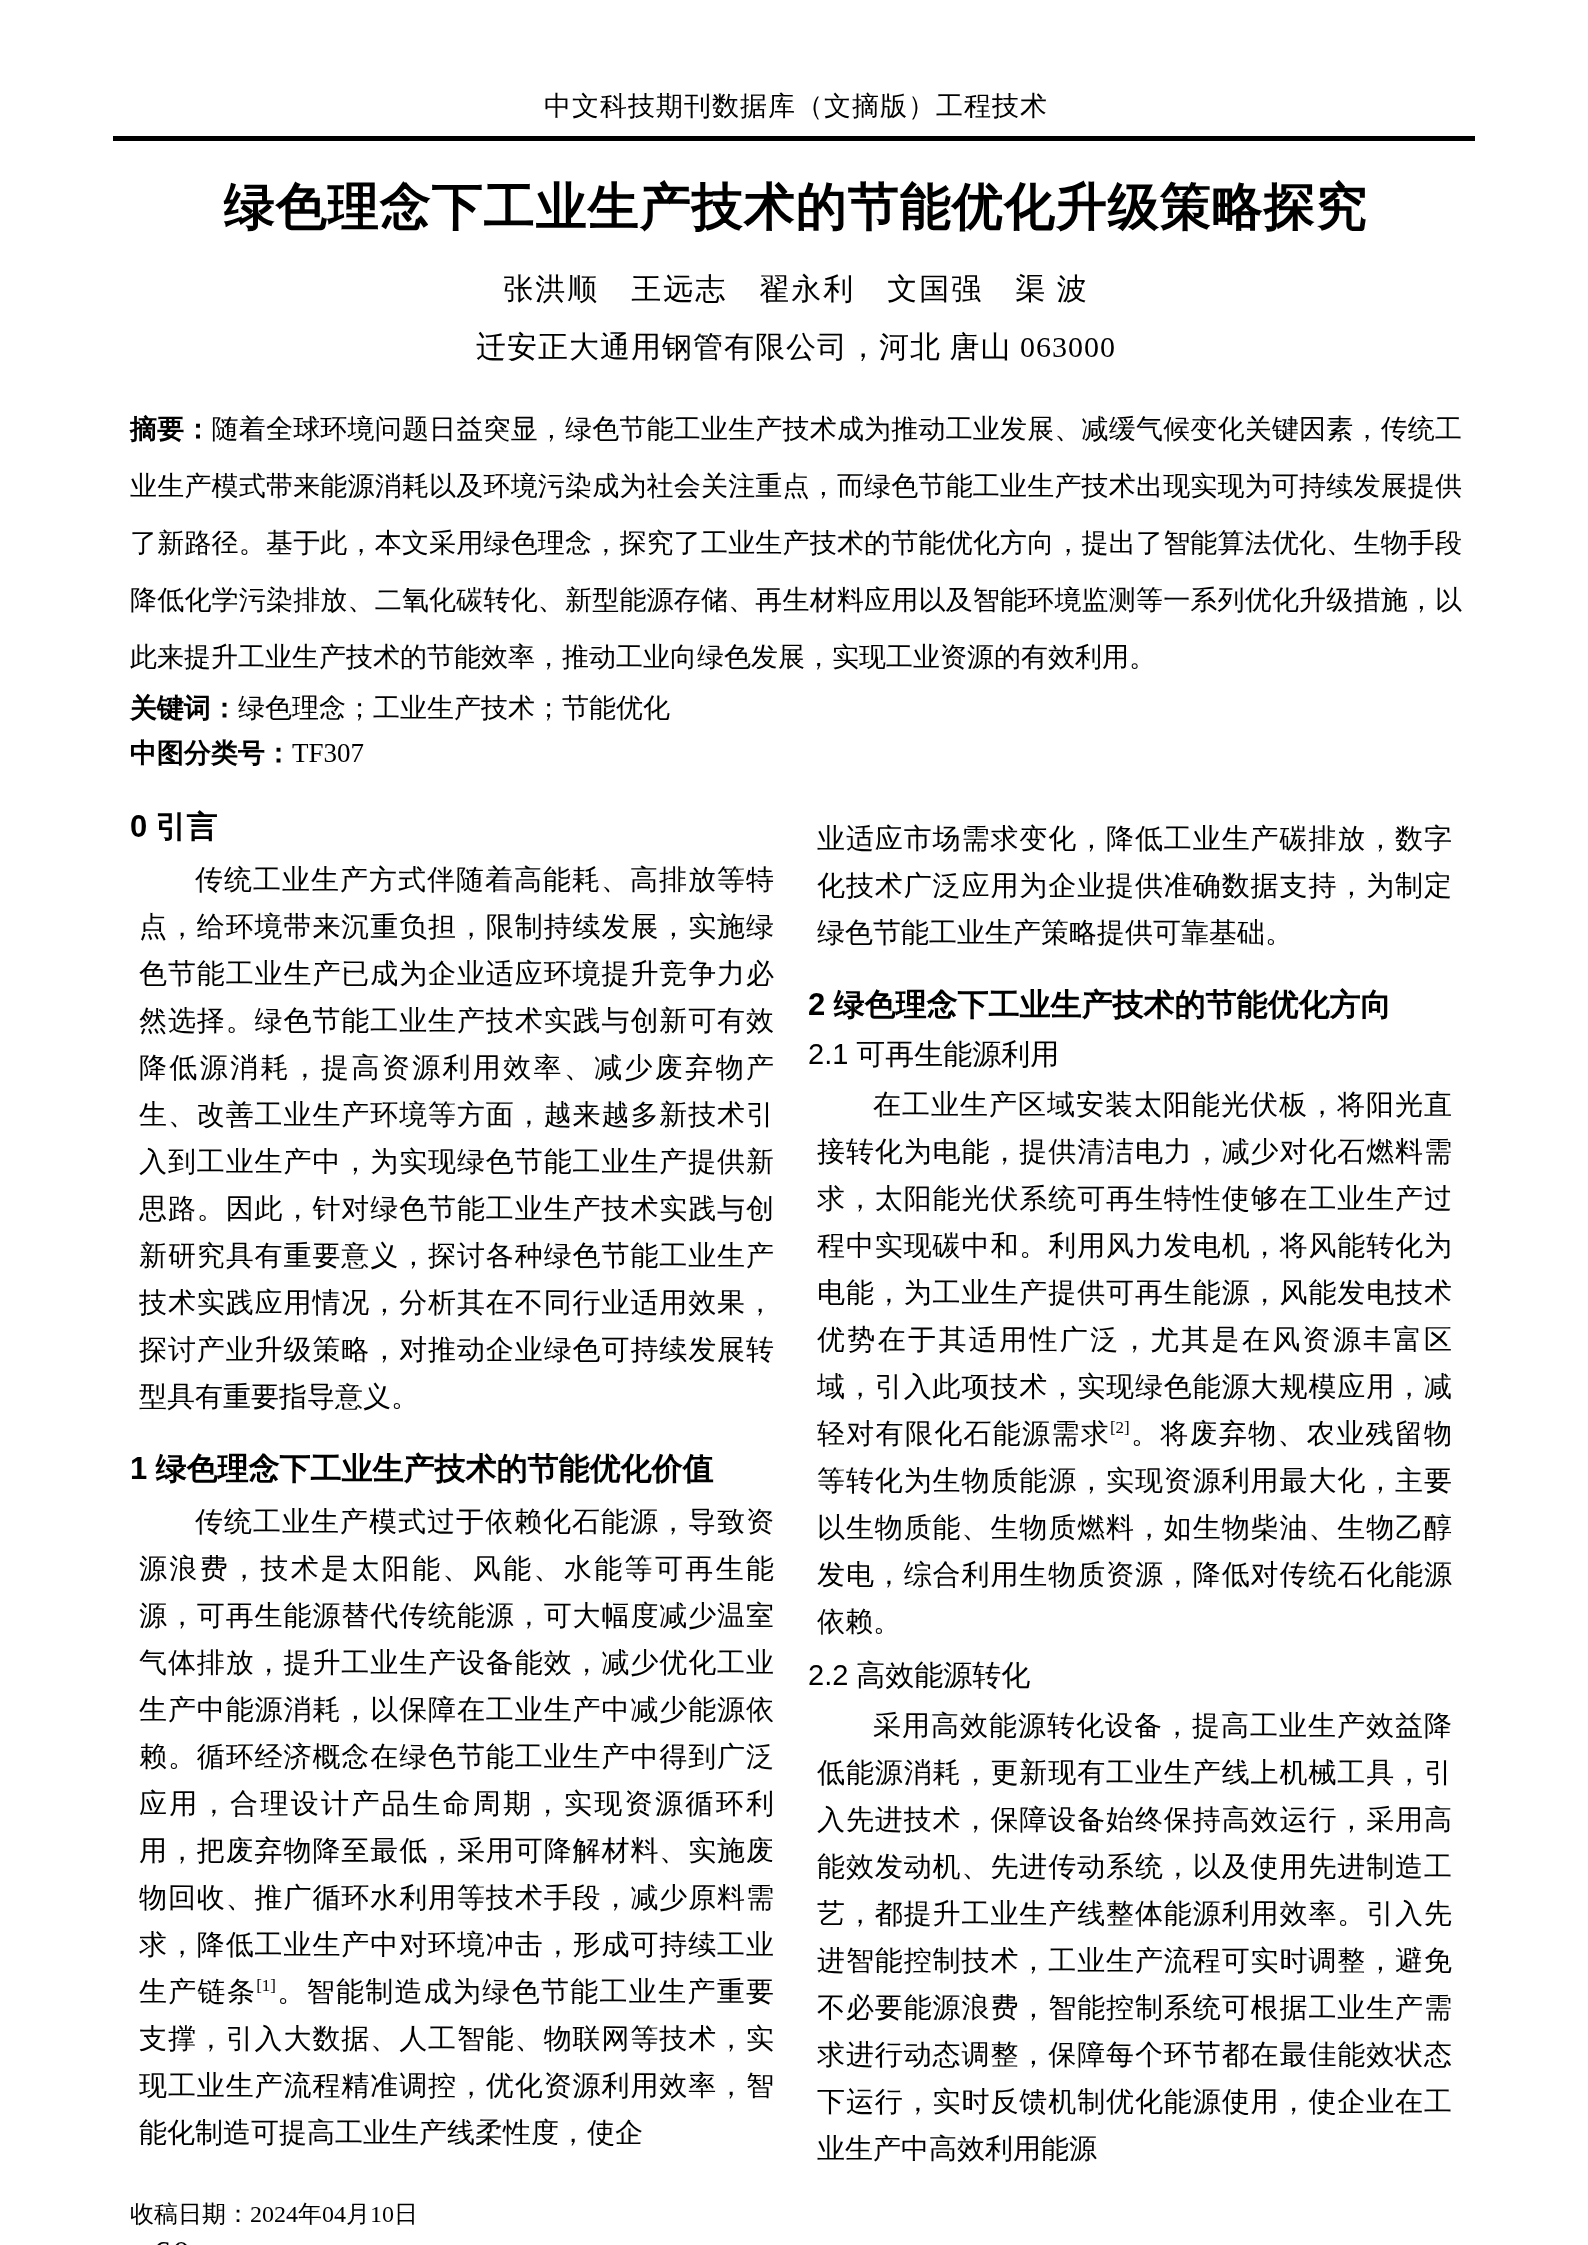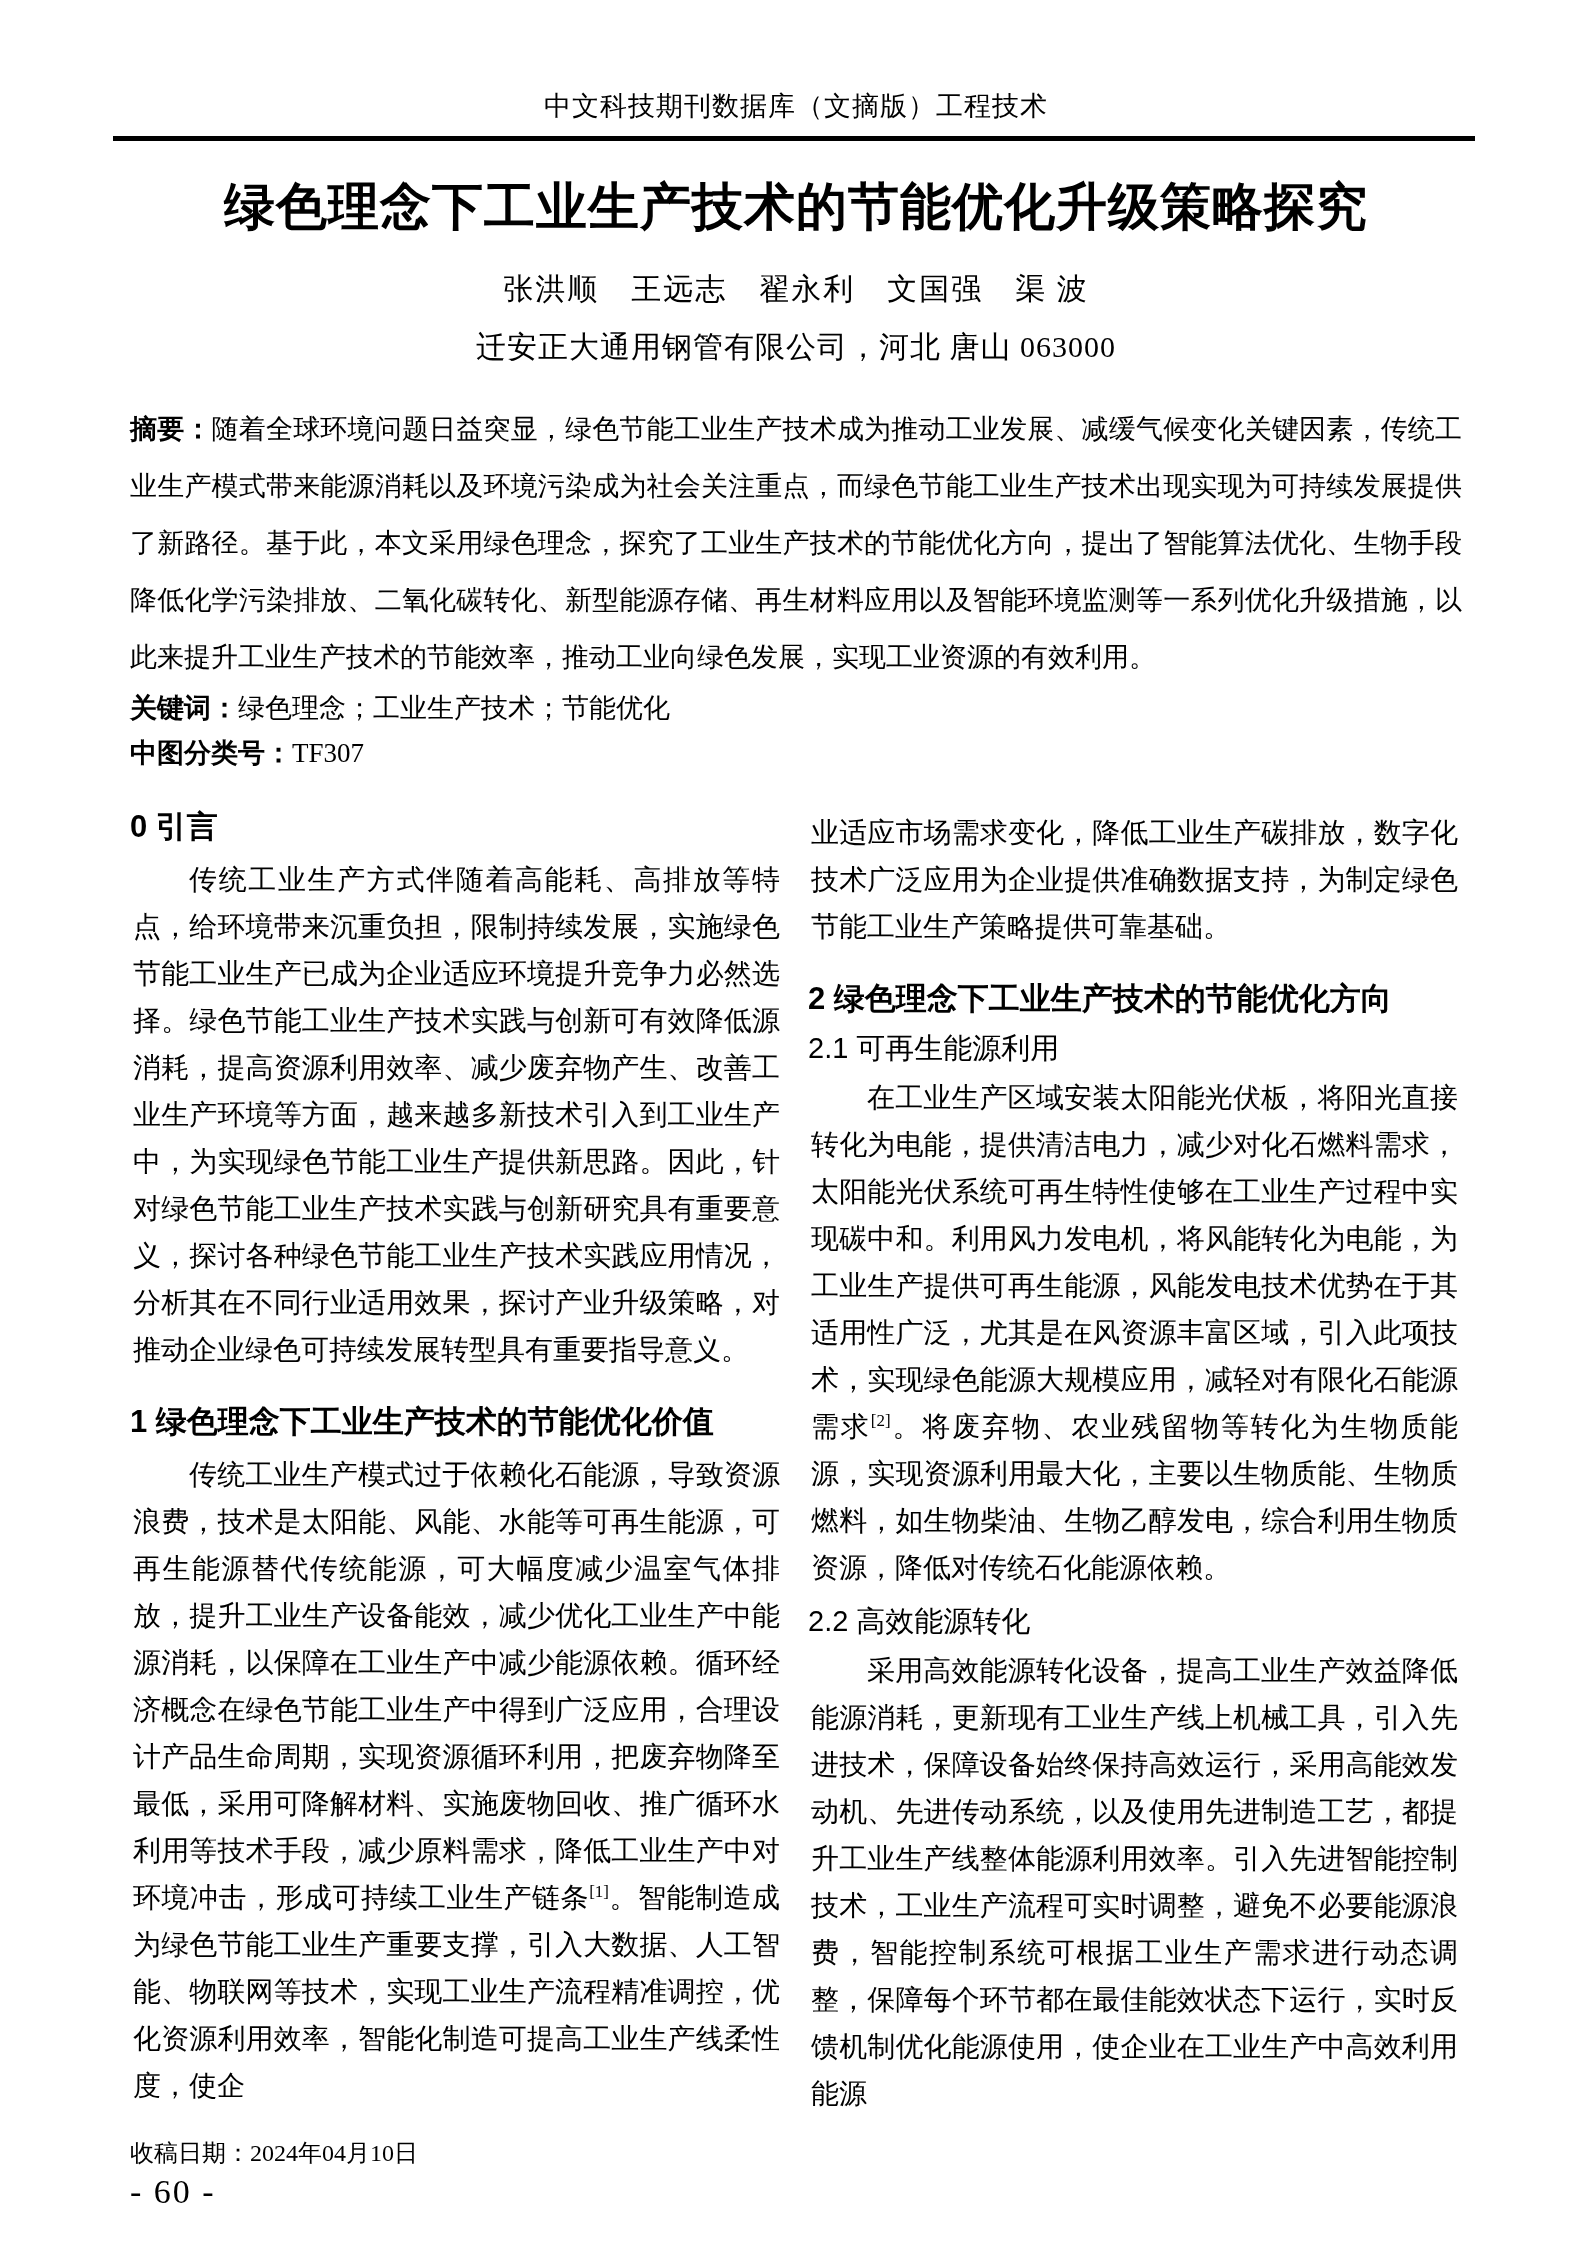--- a/index.html
+++ b/index.html
@@ -67,21 +67,21 @@
     font-family: "Liberation Sans", "DejaVu Sans", sans-serif;
     font-weight: bold;
   }
   .columns {
     display: flex;
     gap: 25px;
     margin-top: 30px;
   }
   .col { width: 653px; }
   .body-para {
-    margin: 3px;
+    margin: 9px;
     font-size: 28px;
     line-height: 47px;
     text-align: justify;
     text-indent: 2em;
   }
   .no-indent { text-indent: 0; }
   .h1 {
     font-family: "Liberation Sans", "DejaVu Sans", sans-serif;
     font-weight: bold;
     font-size: 31px;

